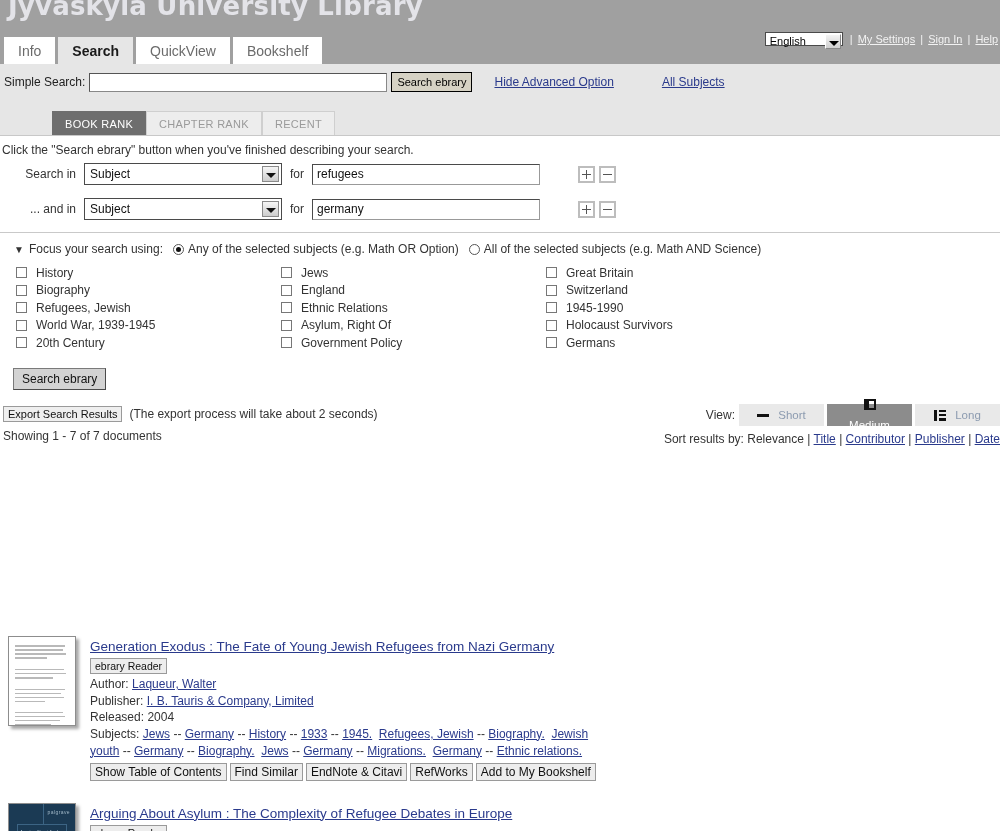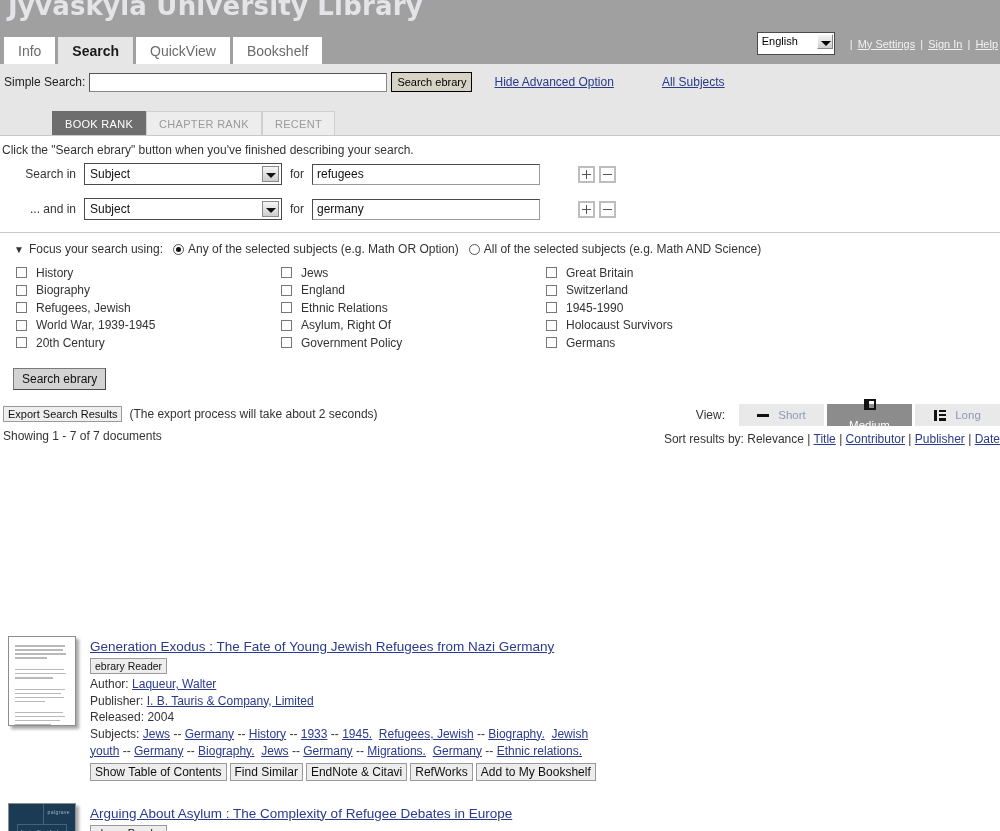--- a/index.html
+++ b/index.html
@@ -59,28 +59,28 @@
     position: absolute;
     right: 0px;
     top: 32px;
     display: flex;
     align-items: center;
     font-size: 11px;
   }
   .lang-select {
     position: relative;
     width: 78px;
-    height: 23px;
+    height: 14px;
     background: #ffffff;
     border: 1px solid #4a4a4a;
     font-size: 11px;
     line-height: 17px;
     padding-left: 4px;
     color: #000;
-    margin-right: 15px;
+    margin-right: 7px;
   }
   .lang-select .arrow-box {
     position: absolute;
     right: 1px; top: 1px;
     width: 16px; height: 15px;
     background: linear-gradient(#f4f4f4,#cfcfcf);
     border: 1px solid #888;
     border-top-color: #fff;
     border-left-color: #fff;
   }
@@ -306,21 +306,21 @@
   .export-note { margin-left: 7px; font-size: 12px; color: #333; }
   .showing {
     position: absolute; left: 3px; top: 23px;
     font-size: 12px; color: #333;
   }
 
   .view-line {
     position: absolute; right: 0px; top: -2px;
     display: flex; align-items: center;
   }
-  .view-lbl { font-size: 12px; color: #333; margin-right: 11px; }
+  .view-lbl { font-size: 12px; color: #333; margin-right: 1px; }
   .vbtn {
     width: 85px; height: 22px;
     background: #e9e9e9;
     color: #8c9bb0;
     font-size: 11.5px;
     display: flex; align-items: center; justify-content: center;
     gap: 9px;
     margin-left: 3px;
     cursor: pointer;
   }

